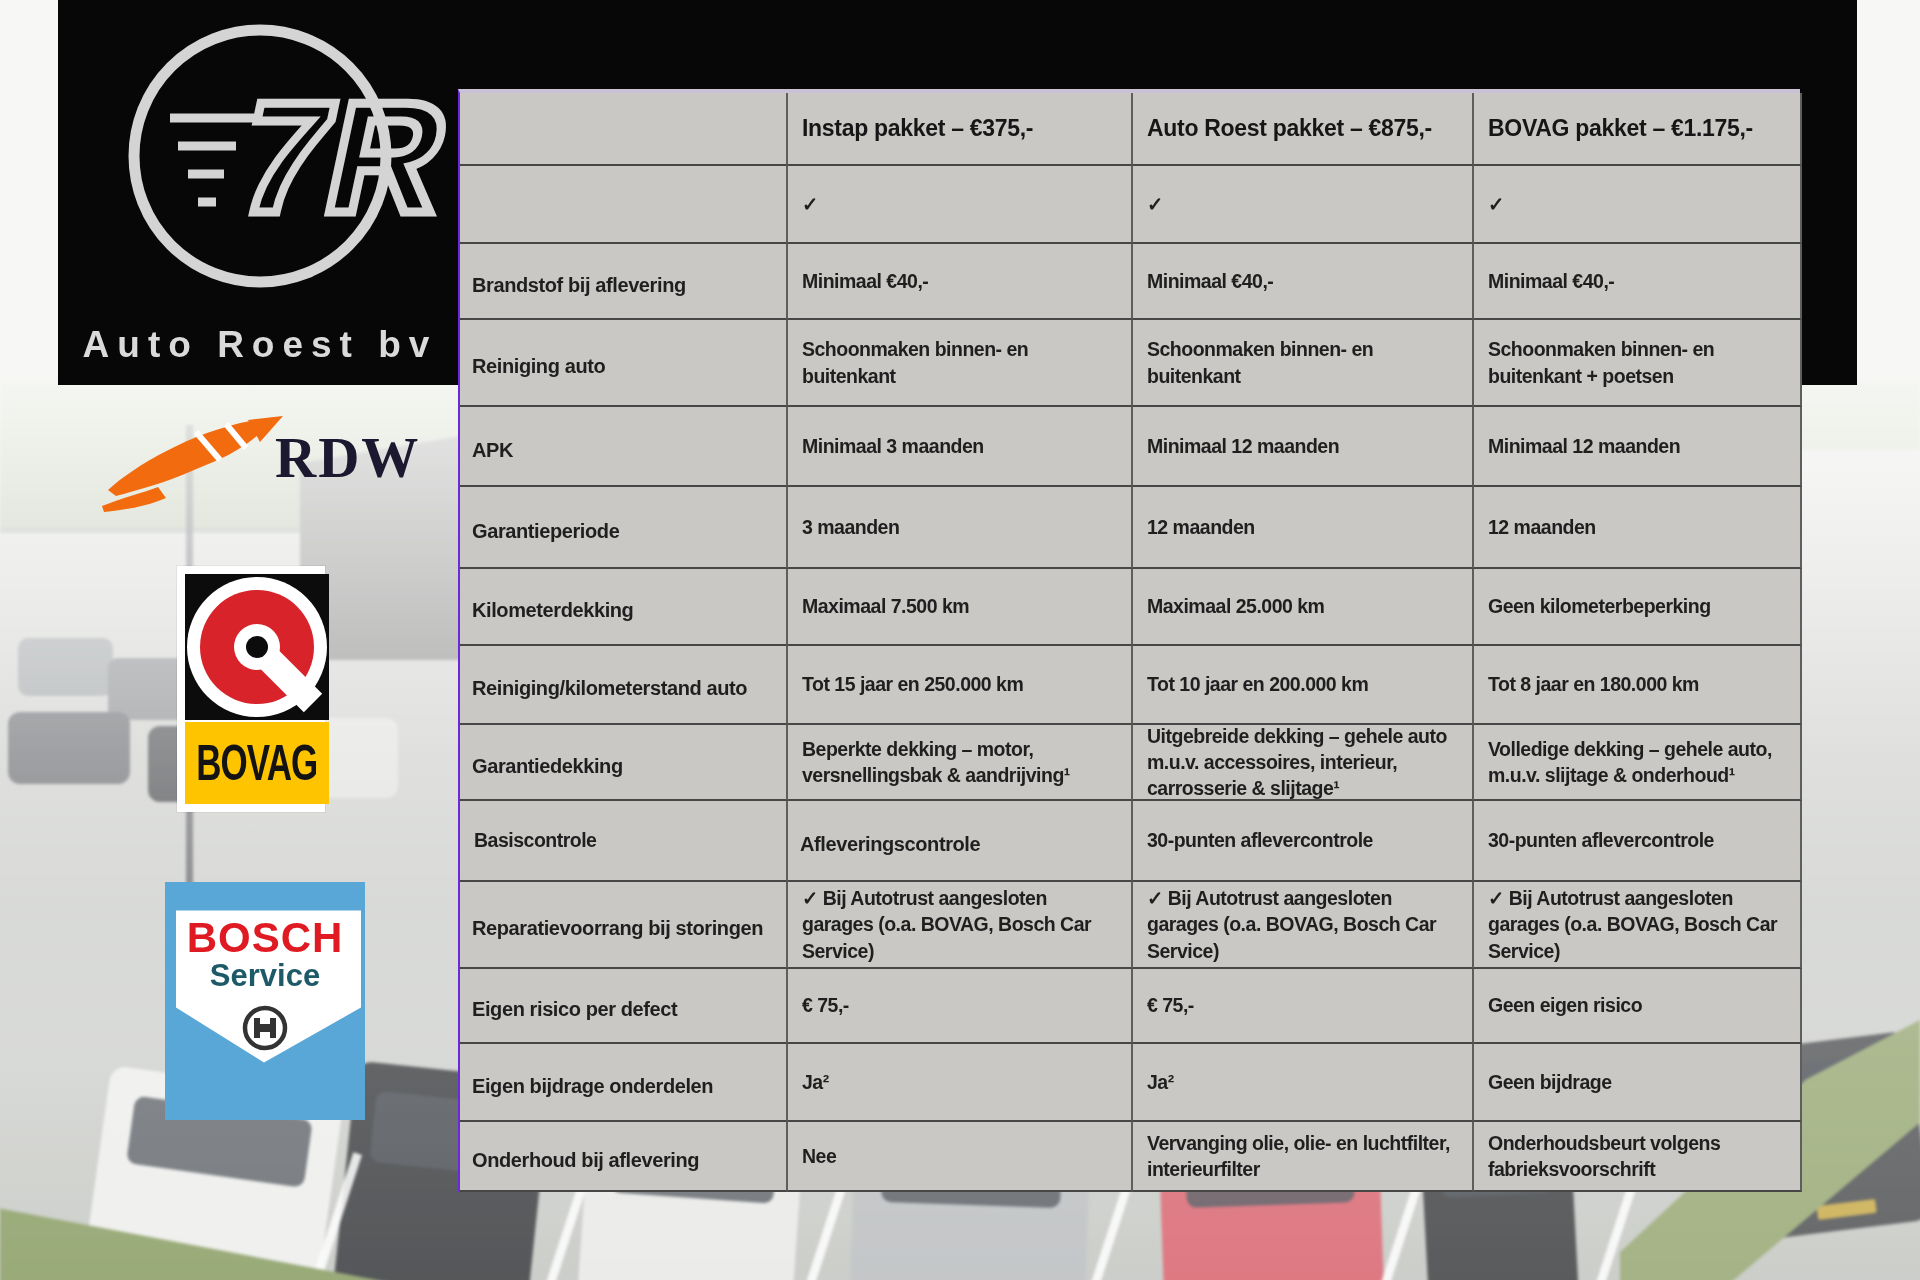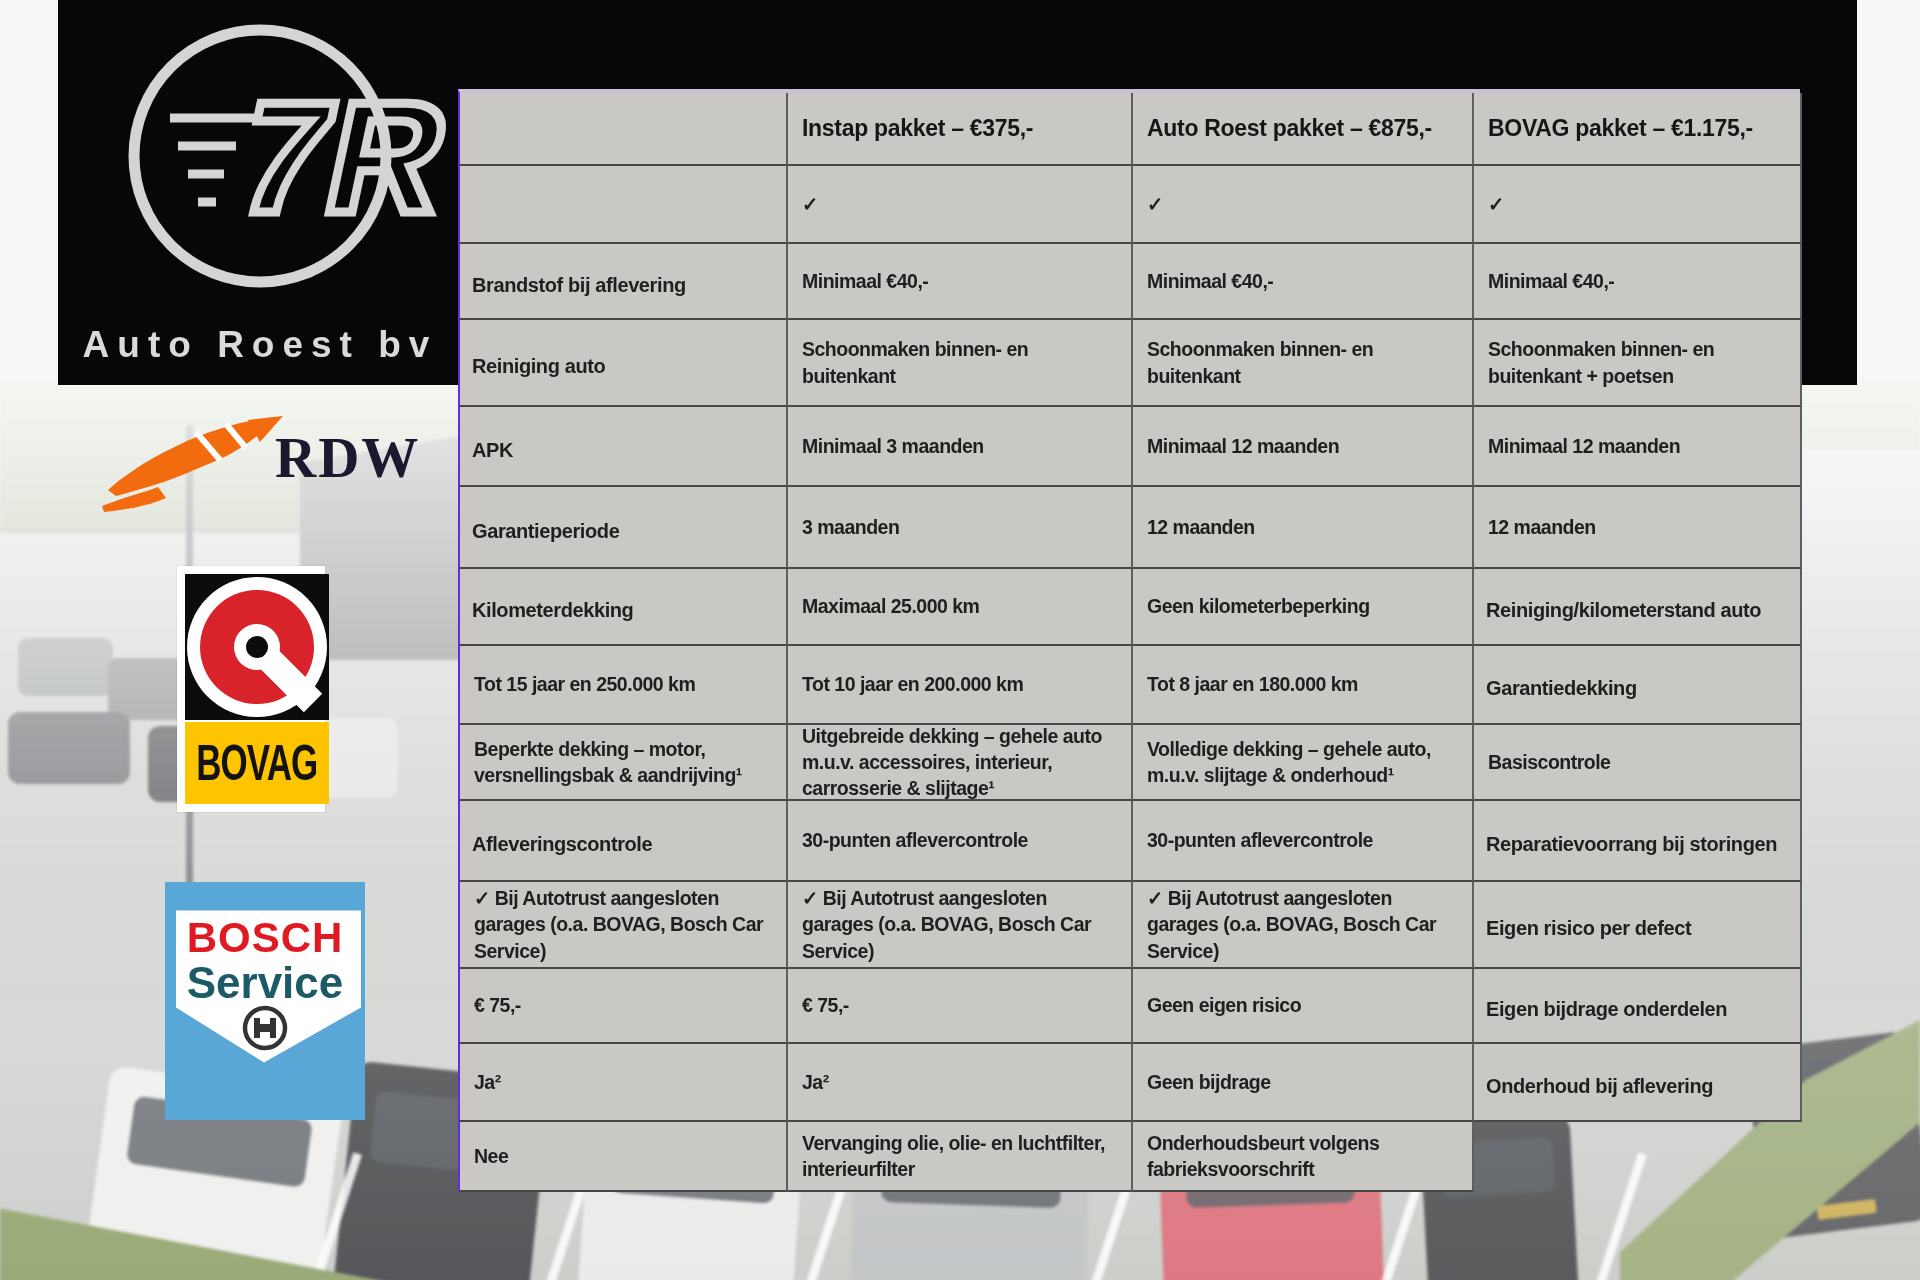--- a/index.html
+++ b/index.html
@@ -70,21 +70,21 @@
   .bovag-label { font-size:38px; font-weight:700; color:#131313; letter-spacing:-1px;
                  transform:scale(.92,1.32); }
 
   
   .bosch { position:absolute; left:157px; top:882px; width:200px; height:238px; background:var(--bosch_blue);margin-left:8px; }
   .bosch-shield { position:absolute; left:0; top:0; width:200px; height:190px; background:#ffffff;
                   clip-path:polygon(5.5% 15%, 98% 15%, 98% 66%, 49.5% 95%, 5.5% 66%); }
   .bosch-line1 { position:absolute; left:0; top:32px; width:200px; text-align:center;
                  font-size:42px; font-weight:700; color:var(--bosch_red); letter-spacing:1px; }
   .bosch-line2 { position:absolute; left:0; top:76px; width:200px; text-align:center;
-                 font-size:44px; font-weight:700; color:var(--bosch_teal); }
+                 font-size:31px; font-weight:700; color:var(--bosch_teal); }
   .bosch svg { position:absolute; left:76px; top:122px; }
 
   
   .pkg-table { position:absolute; left:458px; top:89px; width:1342px;
                display:grid; grid-template-columns:328px 345px 341px 328px;
                grid-template-rows:73px 78px 76px 87px 80px 82px 77px 79px 76px 81px 87px 75px 78px 70px;
                border-top:4px solid #c9c2d6; border-left:2px solid #6d28d9; }
   .cell { background:var(--table_cell_bg); border-right:2px solid #5e5e5e; border-bottom:2px solid var(--table_border_dark);
           display:flex; align-items:center; overflow:hidden; color:var(--table_text); }
   .hdr { font-size:23px; font-weight:700; letter-spacing:-0.3px; white-space:nowrap; padding:0 8px 0 14px; color:#161616; }
@@ -203,20 +203,21 @@
       <div class="cell val">Schoonmaken binnen- en buitenkant + poetsen</div>
       <div class="cell lbl">APK</div>
       <div class="cell val">Minimaal 3 maanden</div>
       <div class="cell val">Minimaal 12 maanden</div>
       <div class="cell val">Minimaal 12 maanden</div>
       <div class="cell lbl">Garantieperiode</div>
       <div class="cell val">3 maanden</div>
       <div class="cell val">12 maanden</div>
       <div class="cell val">12 maanden</div>
       <div class="cell lbl">Kilometerdekking</div>
+      <div class="cell val">Maximaal 7.500 km</div>
       <div class="cell val">Maximaal 25.000 km</div>
       <div class="cell val">Geen kilometerbeperking</div>
       <div class="cell lbl">Reiniging/kilometerstand auto</div>
       <div class="cell val">Tot 15 jaar en 250.000 km</div>
       <div class="cell val">Tot 10 jaar en 200.000 km</div>
       <div class="cell val">Tot 8 jaar en 180.000 km</div>
       <div class="cell lbl">Garantiedekking</div>
       <div class="cell val">Beperkte dekking – motor, versnellingsbak &amp; aandrijving¹</div>
       <div class="cell val">Uitgebreide dekking – gehele auto m.u.v. accessoires, interieur, carrosserie &amp; slijtage¹</div>
       <div class="cell val">Volledige dekking – gehele auto, m.u.v. slijtage &amp; onderhoud¹</div>

